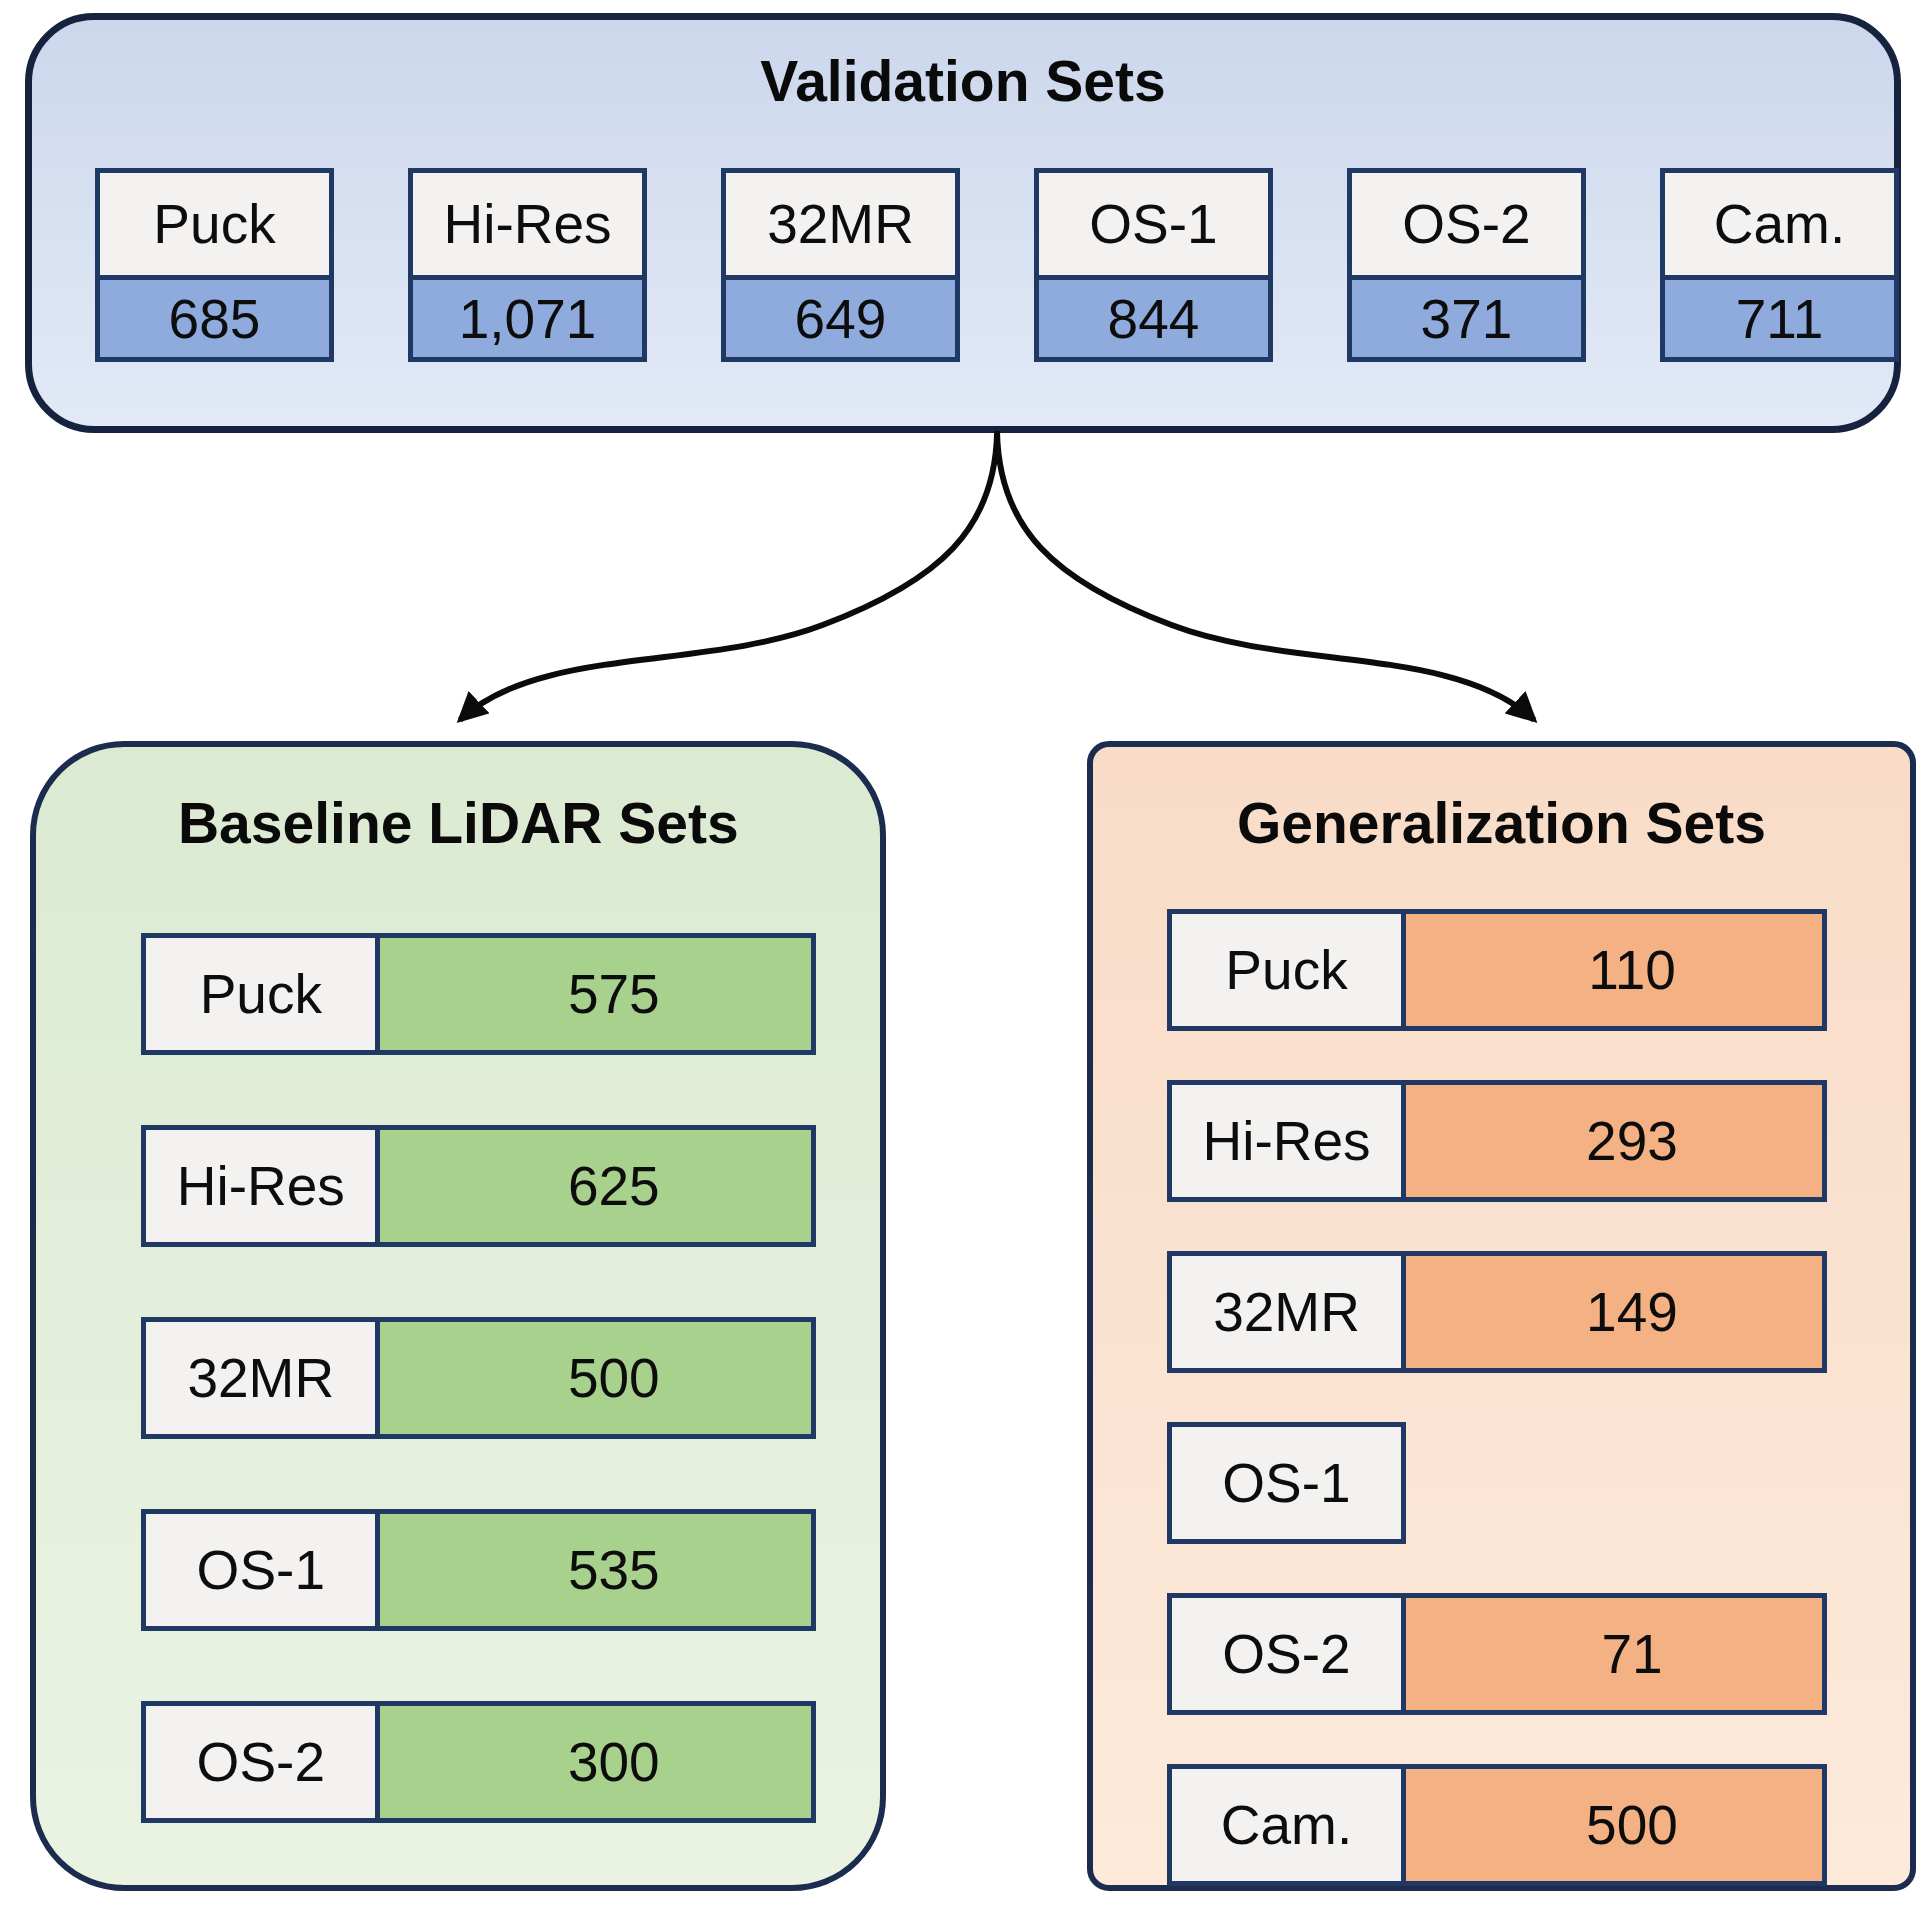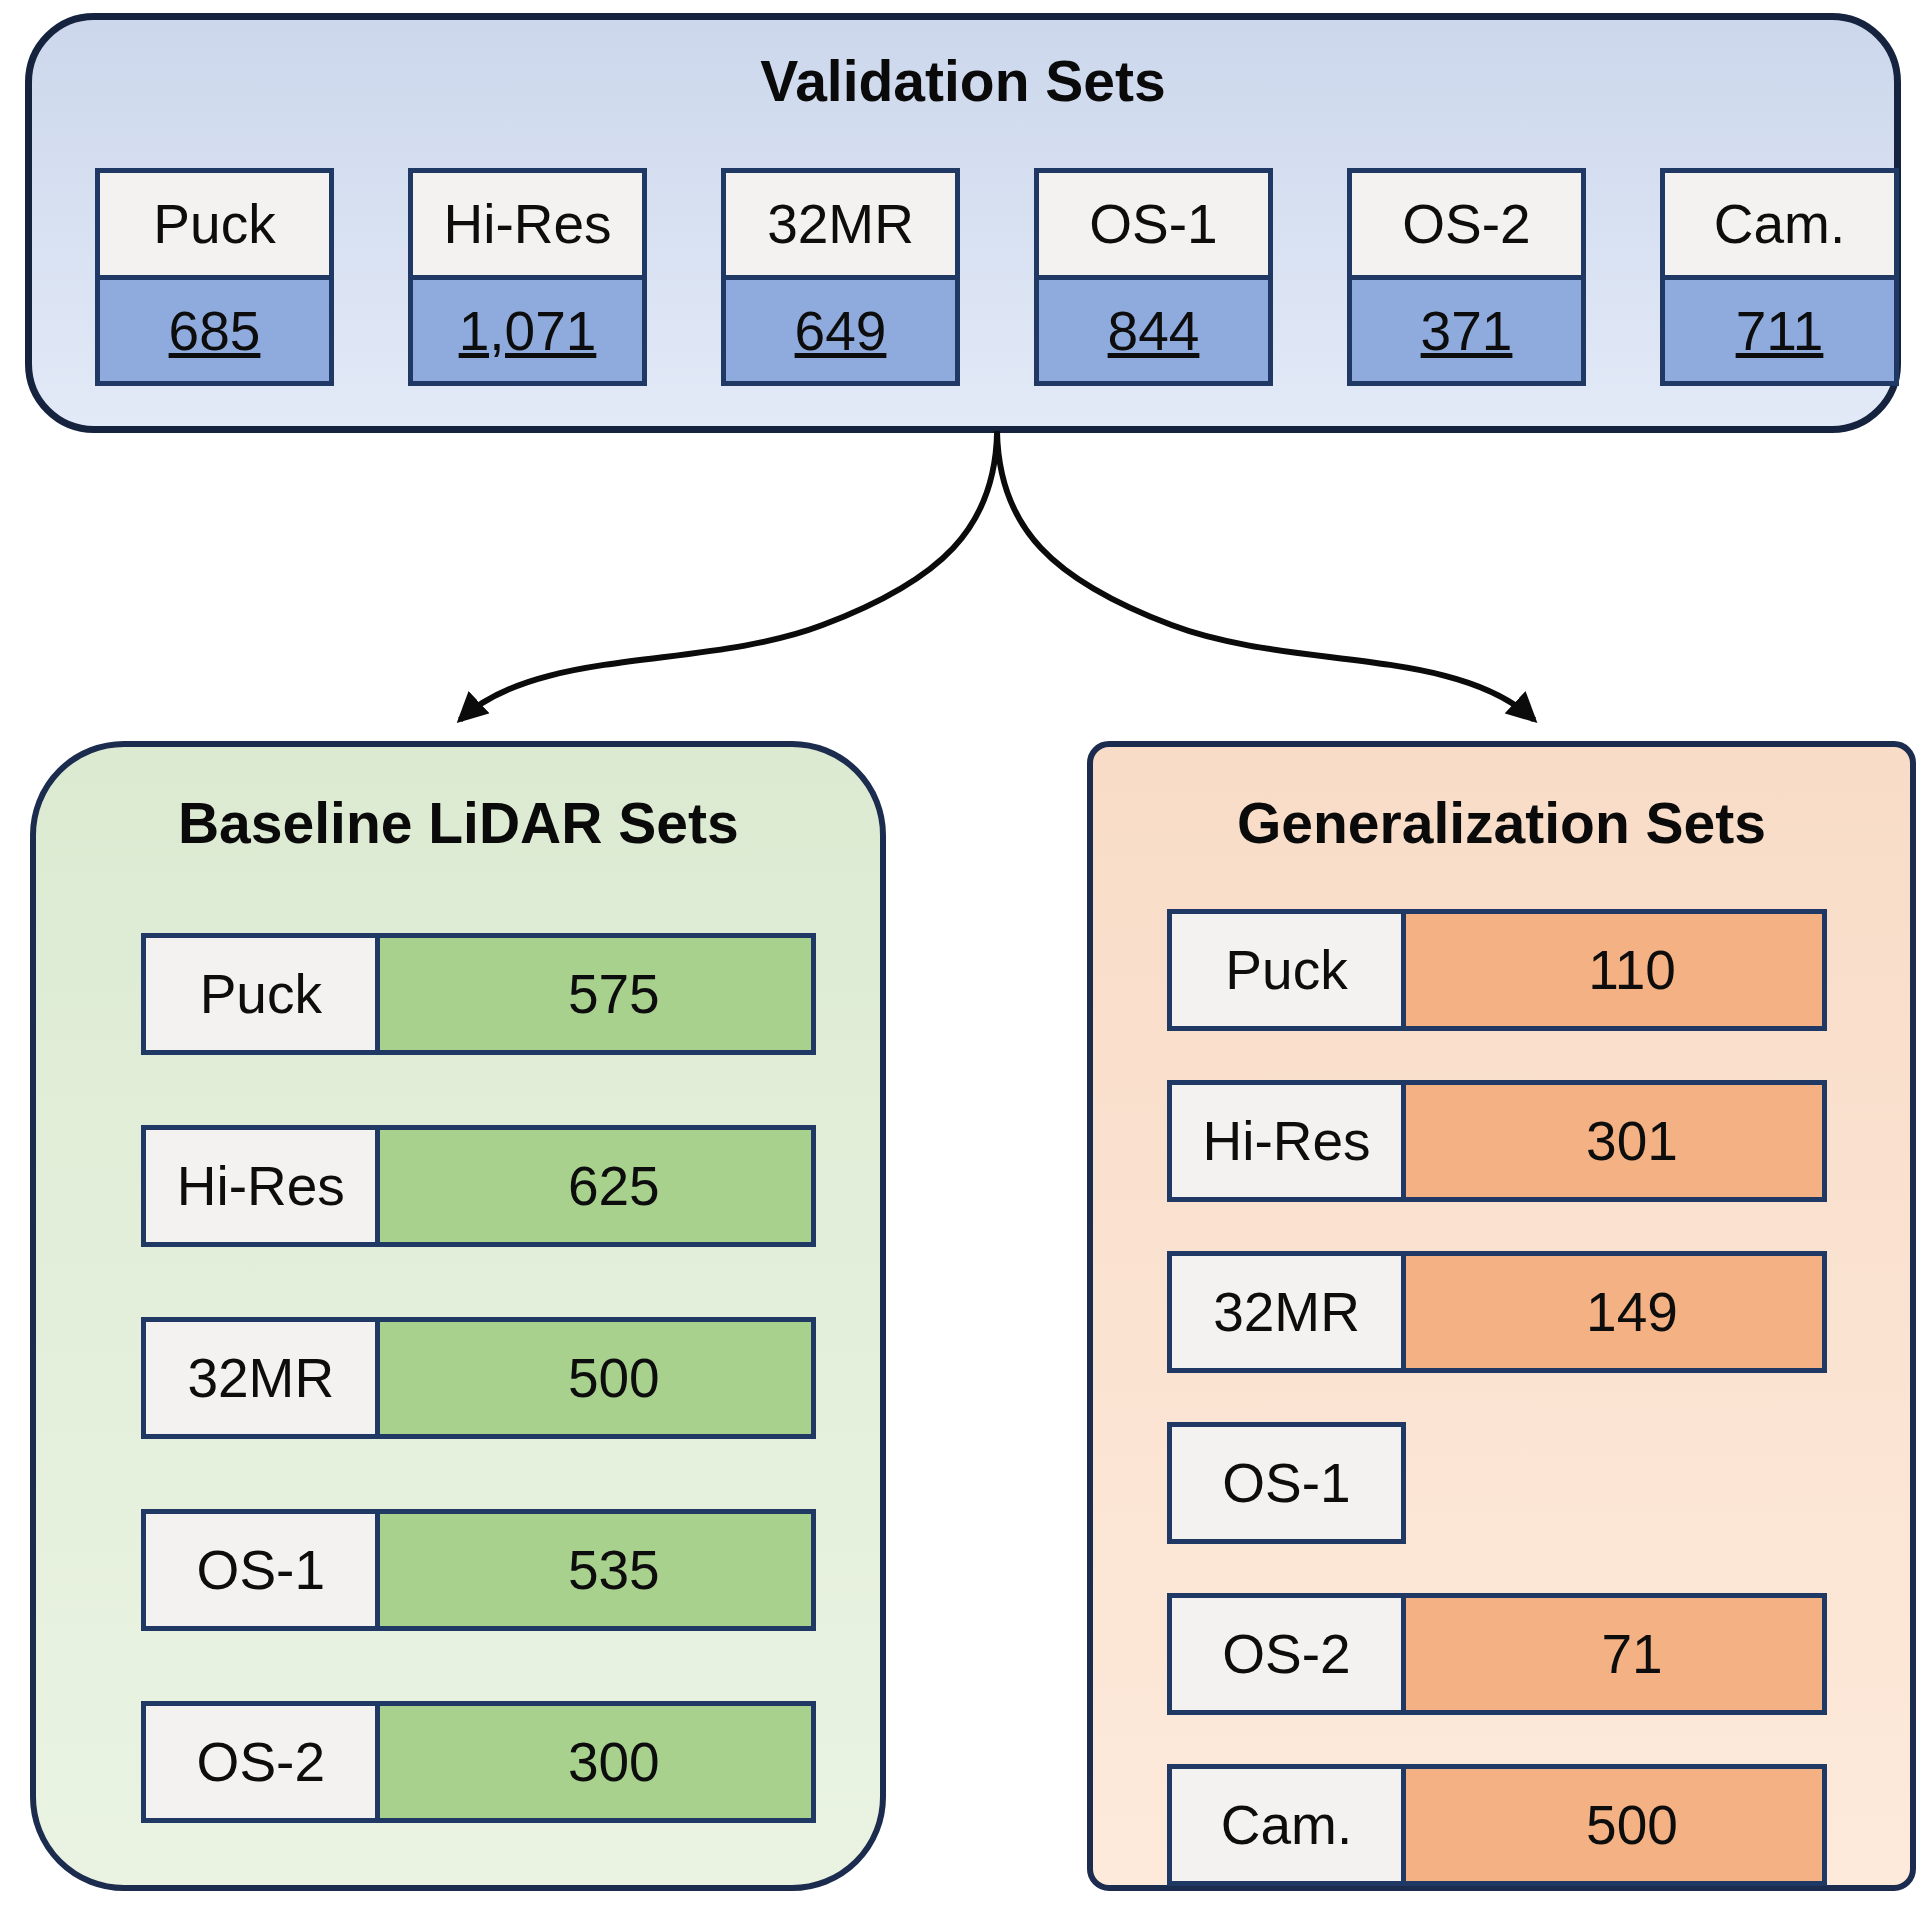--- a/index.html
+++ b/index.html
@@ -55,21 +55,21 @@
   .vcard { width: 239px; }
   .cell {
     box-sizing: border-box;
     border: 5px solid #1f3864;
     display: flex; align-items: center; justify-content: center;
     font-size: 55px;
     color: #0d0d0d;
     white-space: nowrap;
   }
   .vcard .cell-label { height: 112px; background: #f3f2f0; }
-  .vcard .cell-value { height: 111px; background: #8faadc; margin-top: -5px; text-decoration: underline; }
+  .vcard .cell-value { height: 87px; background: #8faadc; margin-top: -5px; }
 
   
   .rows { position: absolute; }
   .panel-baseline .rows { left: 105px; top: 186px; }
   .panel-generalization .rows { left: 74px; top: 162px; }
 
   .set-row { display: flex; height: 122px; }
   .panel-baseline .set-row { width: 675px; margin-bottom: 70px; }
   .panel-generalization .set-row { width: 660px; margin-bottom: 49px; }
 
@@ -158,21 +158,21 @@
 
   <div class="panel panel-generalization">
     <div class="panel-title">Generalization Sets</div>
     <div class="rows">
       <div class="set-row">
         <div class="cell cell-label">Puck</div>
         <div class="cell cell-value">110</div>
       </div>
       <div class="set-row">
         <div class="cell cell-label">Hi-Res</div>
-        <div class="cell cell-value">301</div>
+        <div class="cell cell-value">293</div>
       </div>
       <div class="set-row">
         <div class="cell cell-label">32MR</div>
         <div class="cell cell-value">149</div>
       </div>
       <div class="set-row">
         <div class="cell cell-label">OS-1</div>
       </div>
       <div class="set-row">
         <div class="cell cell-label">OS-2</div>

